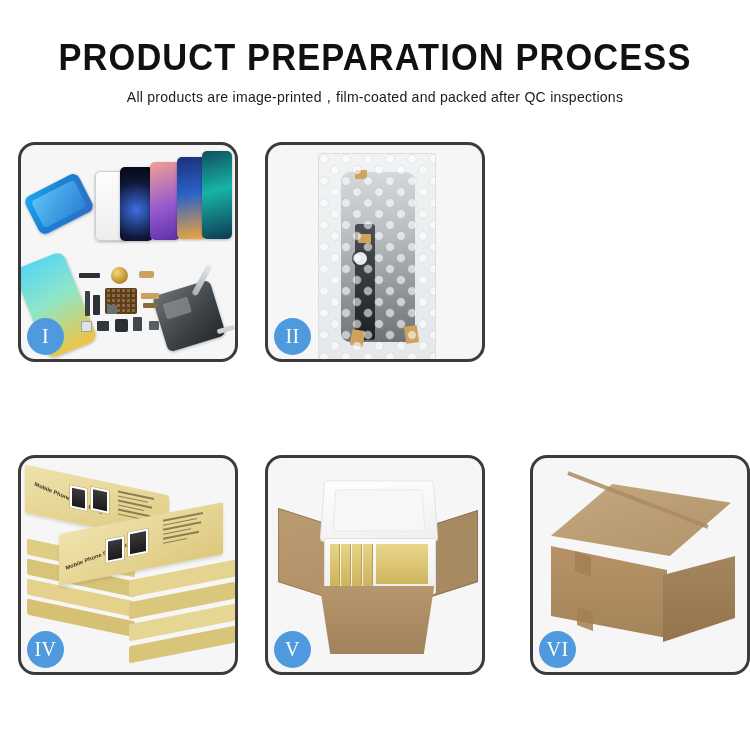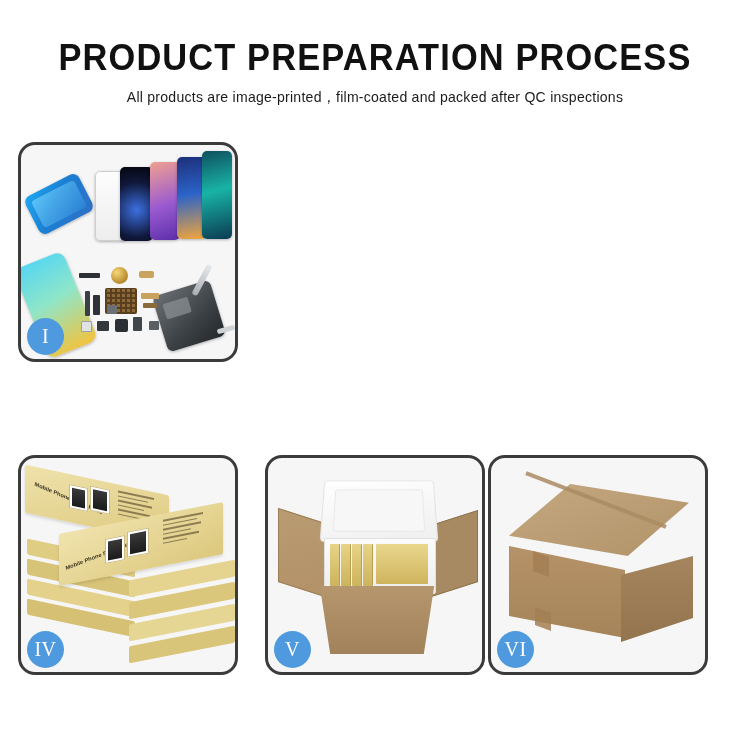--- a/index.html
+++ b/index.html
@@ -24,21 +24,21 @@
   }
 
   
   .grid{position:absolute;left:18px;top:142px;width:714px;height:536px;}
   .panel{
     position:absolute;width:220px;height:220px;
     border:3px solid #3b3b3b;border-radius:17px;
     background:#f6f6f6;box-sizing:border-box;overflow:hidden;
   }
   .p1{left:0;top:0}   .p2{left:247px;top:0}   .p3{left:494px;top:0}
-  .p4{left:0;top:313px} .p5{left:247px;top:313px} .p6{left:470px;top:313px}
+  .p4{left:0;top:313px} .p5{left:247px;top:313px} .p6{left:512px;top:313px}
 
   .stage{position:absolute;inset:0;}
 
   .badge{
     position:absolute;left:6px;bottom:4px;width:37px;height:37px;
     border-radius:50%;background:#4f9ade;color:#ffffff;
     font-family:"Liberation Serif","DejaVu Serif",serif;
     font-size:20px;line-height:37px;text-align:center;
     letter-spacing:.4px;z-index:40;
   }
@@ -215,20 +215,35 @@
         <div class="pt s9"></div>
         <div class="pt s10"></div>
         <div class="pt s11"></div>
         <div class="pt s12"></div>
         <div class="tool"></div>
         <div class="tool2"></div>
       </div>
       <div class="badge">I</div>
     </div>
 
+    <div class="panel p2">
+      <div class="stage">
+        <div class="bagwrap">
+          <div class="part"></div>
+          <div class="partdark"></div>
+          <div class="flex1"></div>
+          <div class="tab t1"></div>
+          <div class="tab t2"></div>
+          <div class="tab t3"></div>
+          <div class="tab t4"></div>
+          <div class="bubbles"></div>
+        </div>
+      </div>
+      <div class="badge">II</div>
+    </div>
 
 
     <div class="panel p4">
       <div class="stage">
 
         <div class="stk" style="left:6px;top:92px;width:108px;height:16px;background:#e0cd84;transform:skewY(12deg);"></div>
         <div class="stk" style="left:6px;top:112px;width:108px;height:16px;background:#d8c478;transform:skewY(12deg);"></div>
         <div class="stk" style="left:6px;top:132px;width:108px;height:16px;background:#e3d18c;transform:skewY(12deg);"></div>
         <div class="stk" style="left:6px;top:152px;width:108px;height:16px;background:#d6c074;transform:skewY(12deg);"></div>
 

